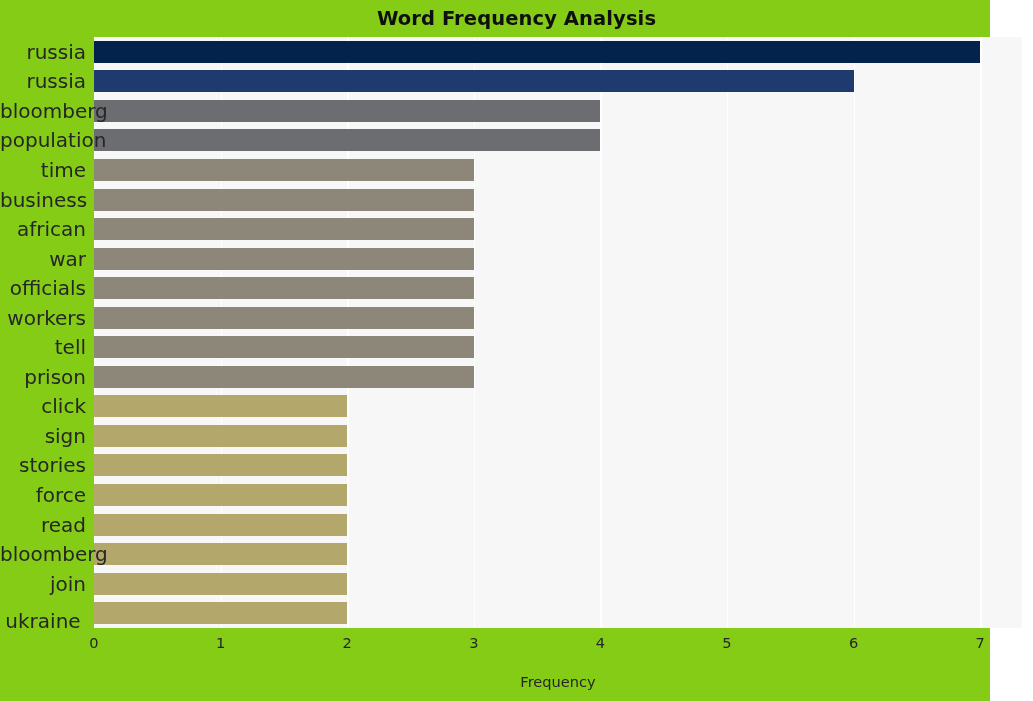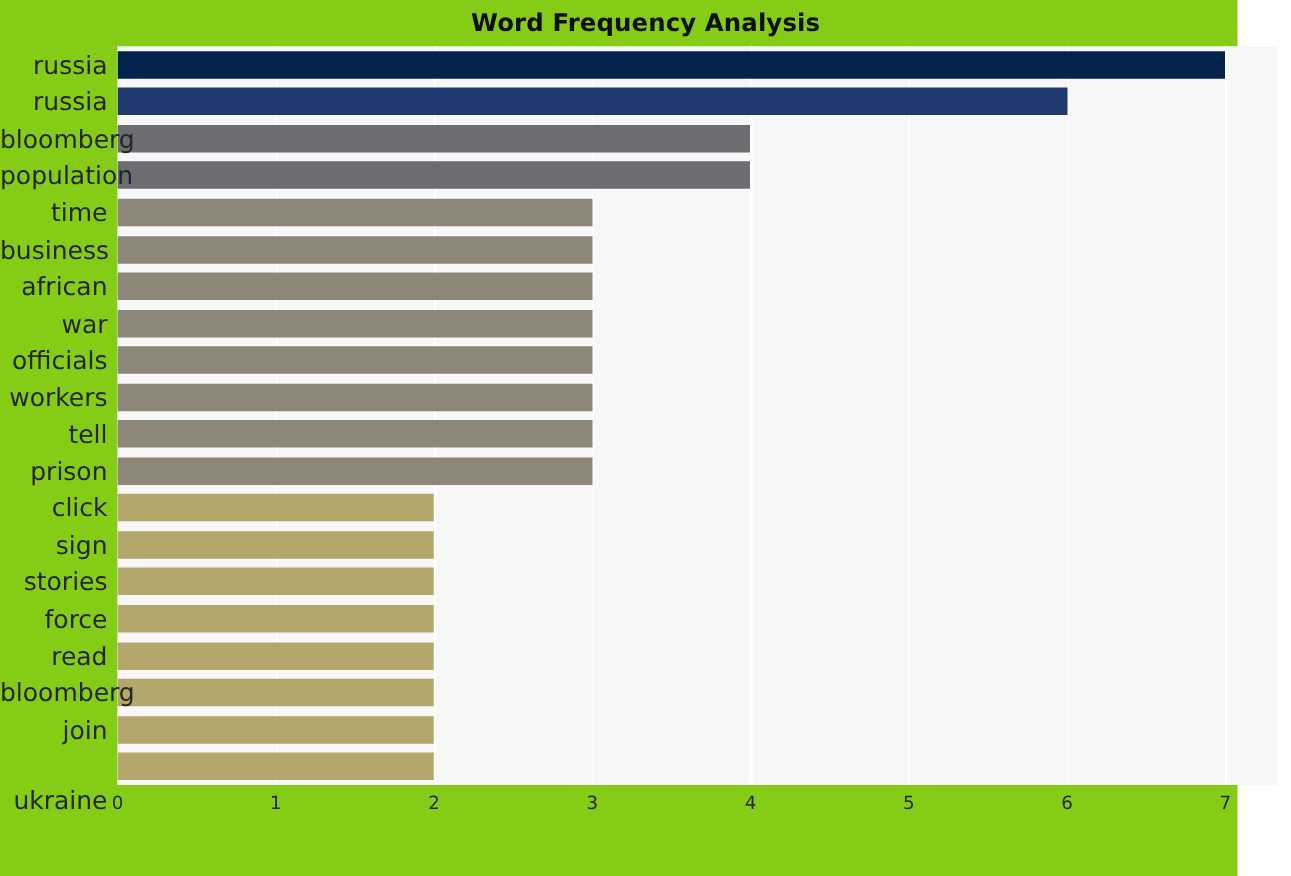--- a/index.html
+++ b/index.html
@@ -217,27 +217,28 @@
       <div class="ytick" style="top: 271.725px;">workers</div>
       <div class="ytick" style="top: 301.275px;">tell</div>
       <div class="ytick" style="top: 330.825px;">prison</div>
       <div class="ytick" style="top: 360.375px;">click</div>
       <div class="ytick" style="top: 389.925px;">sign</div>
       <div class="ytick" style="top: 419.475px;">stories</div>
       <div class="ytick" style="top: 449.025px;">force</div>
       <div class="ytick" style="top: 478.575px;">read</div>
       <div class="ytick" style="top: 508.125px;">bloomberg</div>
       <div class="ytick" style="top: 537.675px;">join</div>
-      <div class="ytick" style="top: 594px;">ukraine</div>
+      <div class="ytick" style="top: 575px; text-align: center;">ukraine</div>
     </div>
   <div id="x-tick-layer">
       <div class="xtick" style="left: 0px;">0</div>
       <div class="xtick" style="left: 126.603px;">1</div>
       <div class="xtick" style="left: 253.206px;">2</div>
       <div class="xtick" style="left: 379.809px;">3</div>
       <div class="xtick" style="left: 506.412px;">4</div>
       <div class="xtick" style="left: 633.015px;">5</div>
       <div class="xtick" style="left: 759.618px;">6</div>
       <div class="xtick" style="left: 886.221px;">7</div>
     </div>
 
+  <div id="x-axis-label">Frequency</div>
 
 </div>
 
 </body></html>

